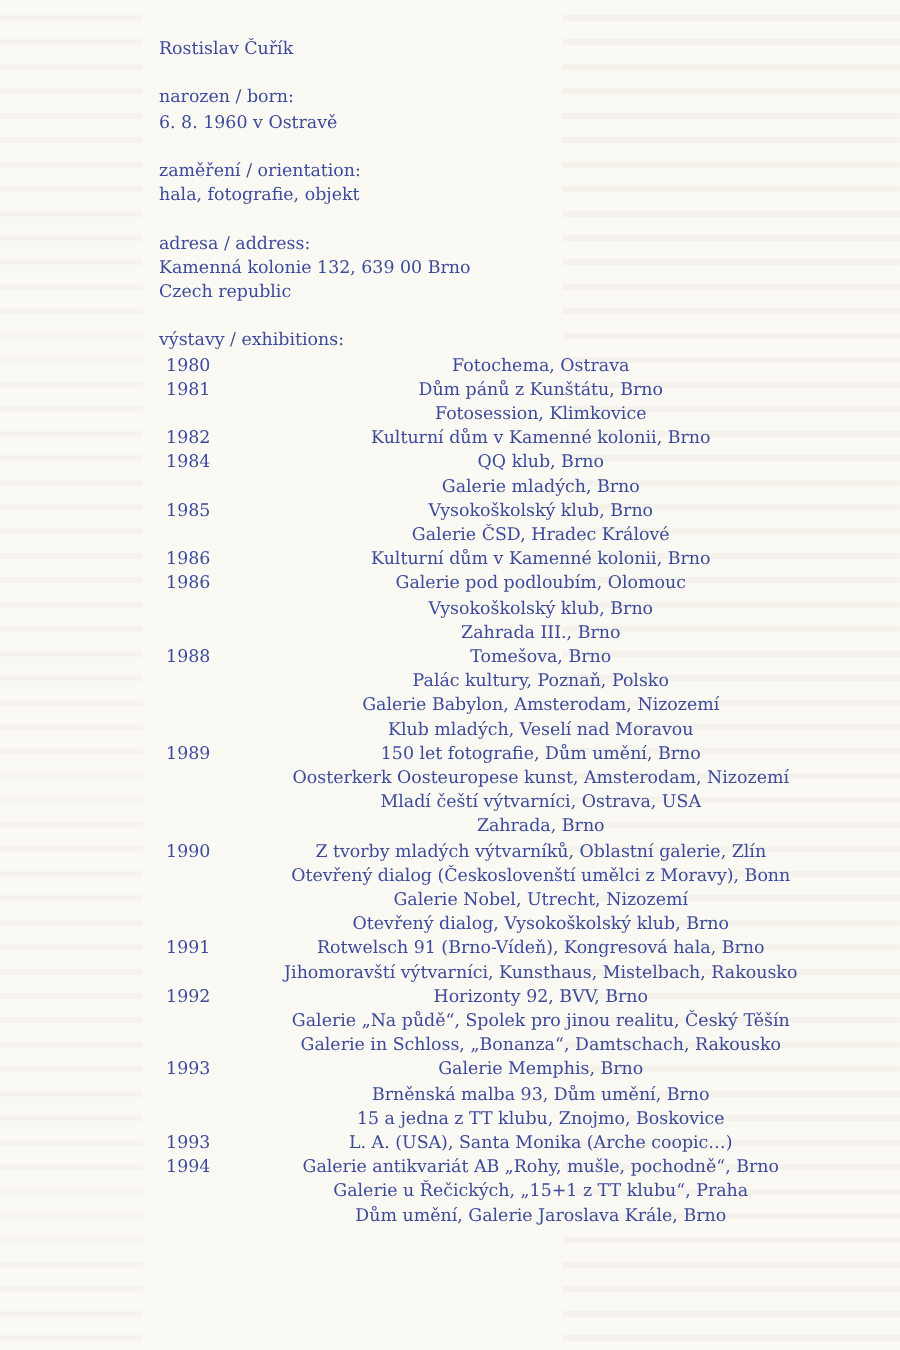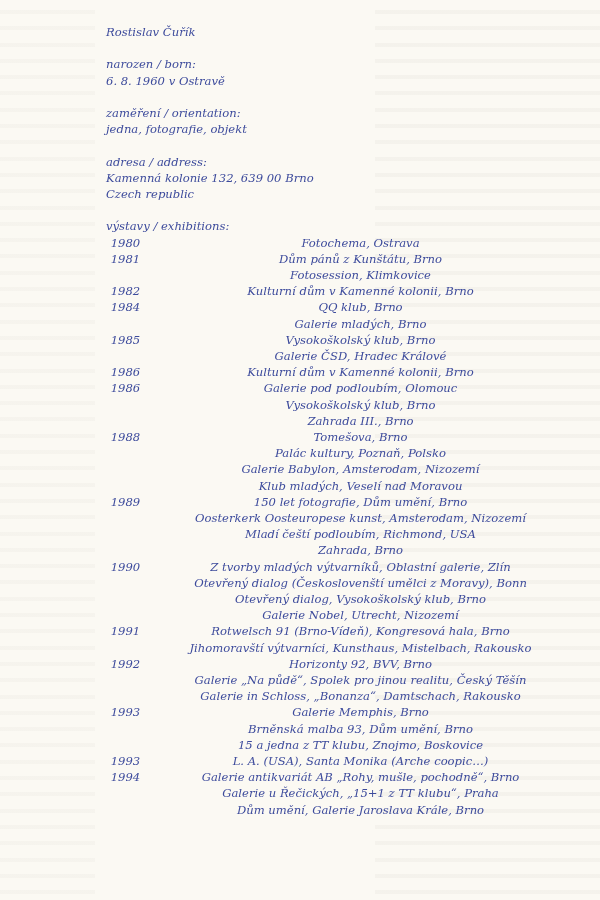--- a/index.html
+++ b/index.html
@@ -12,21 +12,21 @@
     }
     .bleed {
       position: absolute; right: 0; top: 0; width: 225px; height: 900px;
       background-image: repeating-linear-gradient(to bottom, transparent 0px, transparent 10px, rgba(200,196,188,0.16) 10px, rgba(200,196,188,0.16) 14px, transparent 14px, transparent 16.3px);
       opacity: 0.8;
     }
     .bleed-left {
       position: absolute; left: 0; top: 0; width: 95px; height: 900px;
       background-image: repeating-linear-gradient(to bottom, transparent 0px, transparent 10px, rgba(200,196,188,0.10) 10px, rgba(200,196,188,0.10) 14px, transparent 14px, transparent 16.3px);
     }
-    .page { position: absolute; left: 106px; top: 24px; width: 470px; font-size: 11.6px; line-height: 16.2px; font-style: italic; }
+    .page { position: absolute; left: 106px; top: 24px; width: 470px; font-size: 11.6px; line-height: 16.2px; }
     .line { white-space: nowrap; }
     .gap { height: 16.2px; }
     .section { margin: 0; }
     .exh-row { display: flex; white-space: nowrap; text-align: center; }
     .year { width: 39px; flex: 0 0 39px; }
     .entry { flex: 1; }
   </style>
 </head>
 <body>
 
@@ -38,21 +38,21 @@
   <div class="gap"></div>
 
   <div class="section">
     <div class="line">narozen / born:</div>
     <div class="line">6. 8. 1960 v Ostravě</div>
   </div>
   <div class="gap"></div>
 
   <div class="section">
     <div class="line">zaměření / orientation:</div>
-    <div class="line">jedna, fotografie, objekt</div>
+    <div class="line">hala, fotografie, objekt</div>
   </div>
   <div class="gap"></div>
 
   <div class="section">
     <div class="line">adresa / address:</div>
     <div class="line">Kamenná kolonie 132, 639 00 Brno</div>
     <div class="line">Czech republic</div>
   </div>
   <div class="gap"></div>
 
@@ -126,41 +126,41 @@
         <div class="exh-row">
           <span class="year">1989</span>
           <span class="entry">150 let fotografie, Dům umění, Brno</span>
         </div>
         <div class="exh-row">
           <span class="year"></span>
           <span class="entry">Oosterkerk Oosteuropese kunst, Amsterodam, Nizozemí</span>
         </div>
         <div class="exh-row">
           <span class="year"></span>
-          <span class="entry">Mladí čeští podloubím, Richmond, USA</span>
+          <span class="entry">Mladí čeští výtvarníci, Ostrava, USA</span>
         </div>
         <div class="exh-row">
           <span class="year"></span>
           <span class="entry">Zahrada, Brno</span>
         </div>
         <div class="exh-row">
           <span class="year">1990</span>
           <span class="entry">Z tvorby mladých výtvarníků, Oblastní galerie, Zlín</span>
         </div>
         <div class="exh-row">
           <span class="year"></span>
           <span class="entry">Otevřený dialog (Českoslovenští umělci z Moravy), Bonn</span>
         </div>
         <div class="exh-row">
           <span class="year"></span>
+          <span class="entry">Galerie Nobel, Utrecht, Nizozemí</span>
+        </div>
+        <div class="exh-row">
+          <span class="year"></span>
           <span class="entry">Otevřený dialog, Vysokoškolský klub, Brno</span>
-        </div>
-        <div class="exh-row">
-          <span class="year"></span>
-          <span class="entry">Galerie Nobel, Utrecht, Nizozemí</span>
         </div>
         <div class="exh-row">
           <span class="year">1991</span>
           <span class="entry">Rotwelsch 91 (Brno-Vídeň), Kongresová hala, Brno</span>
         </div>
         <div class="exh-row">
           <span class="year"></span>
           <span class="entry">Jihomoravští výtvarníci, Kunsthaus, Mistelbach, Rakousko</span>
         </div>
         <div class="exh-row">

